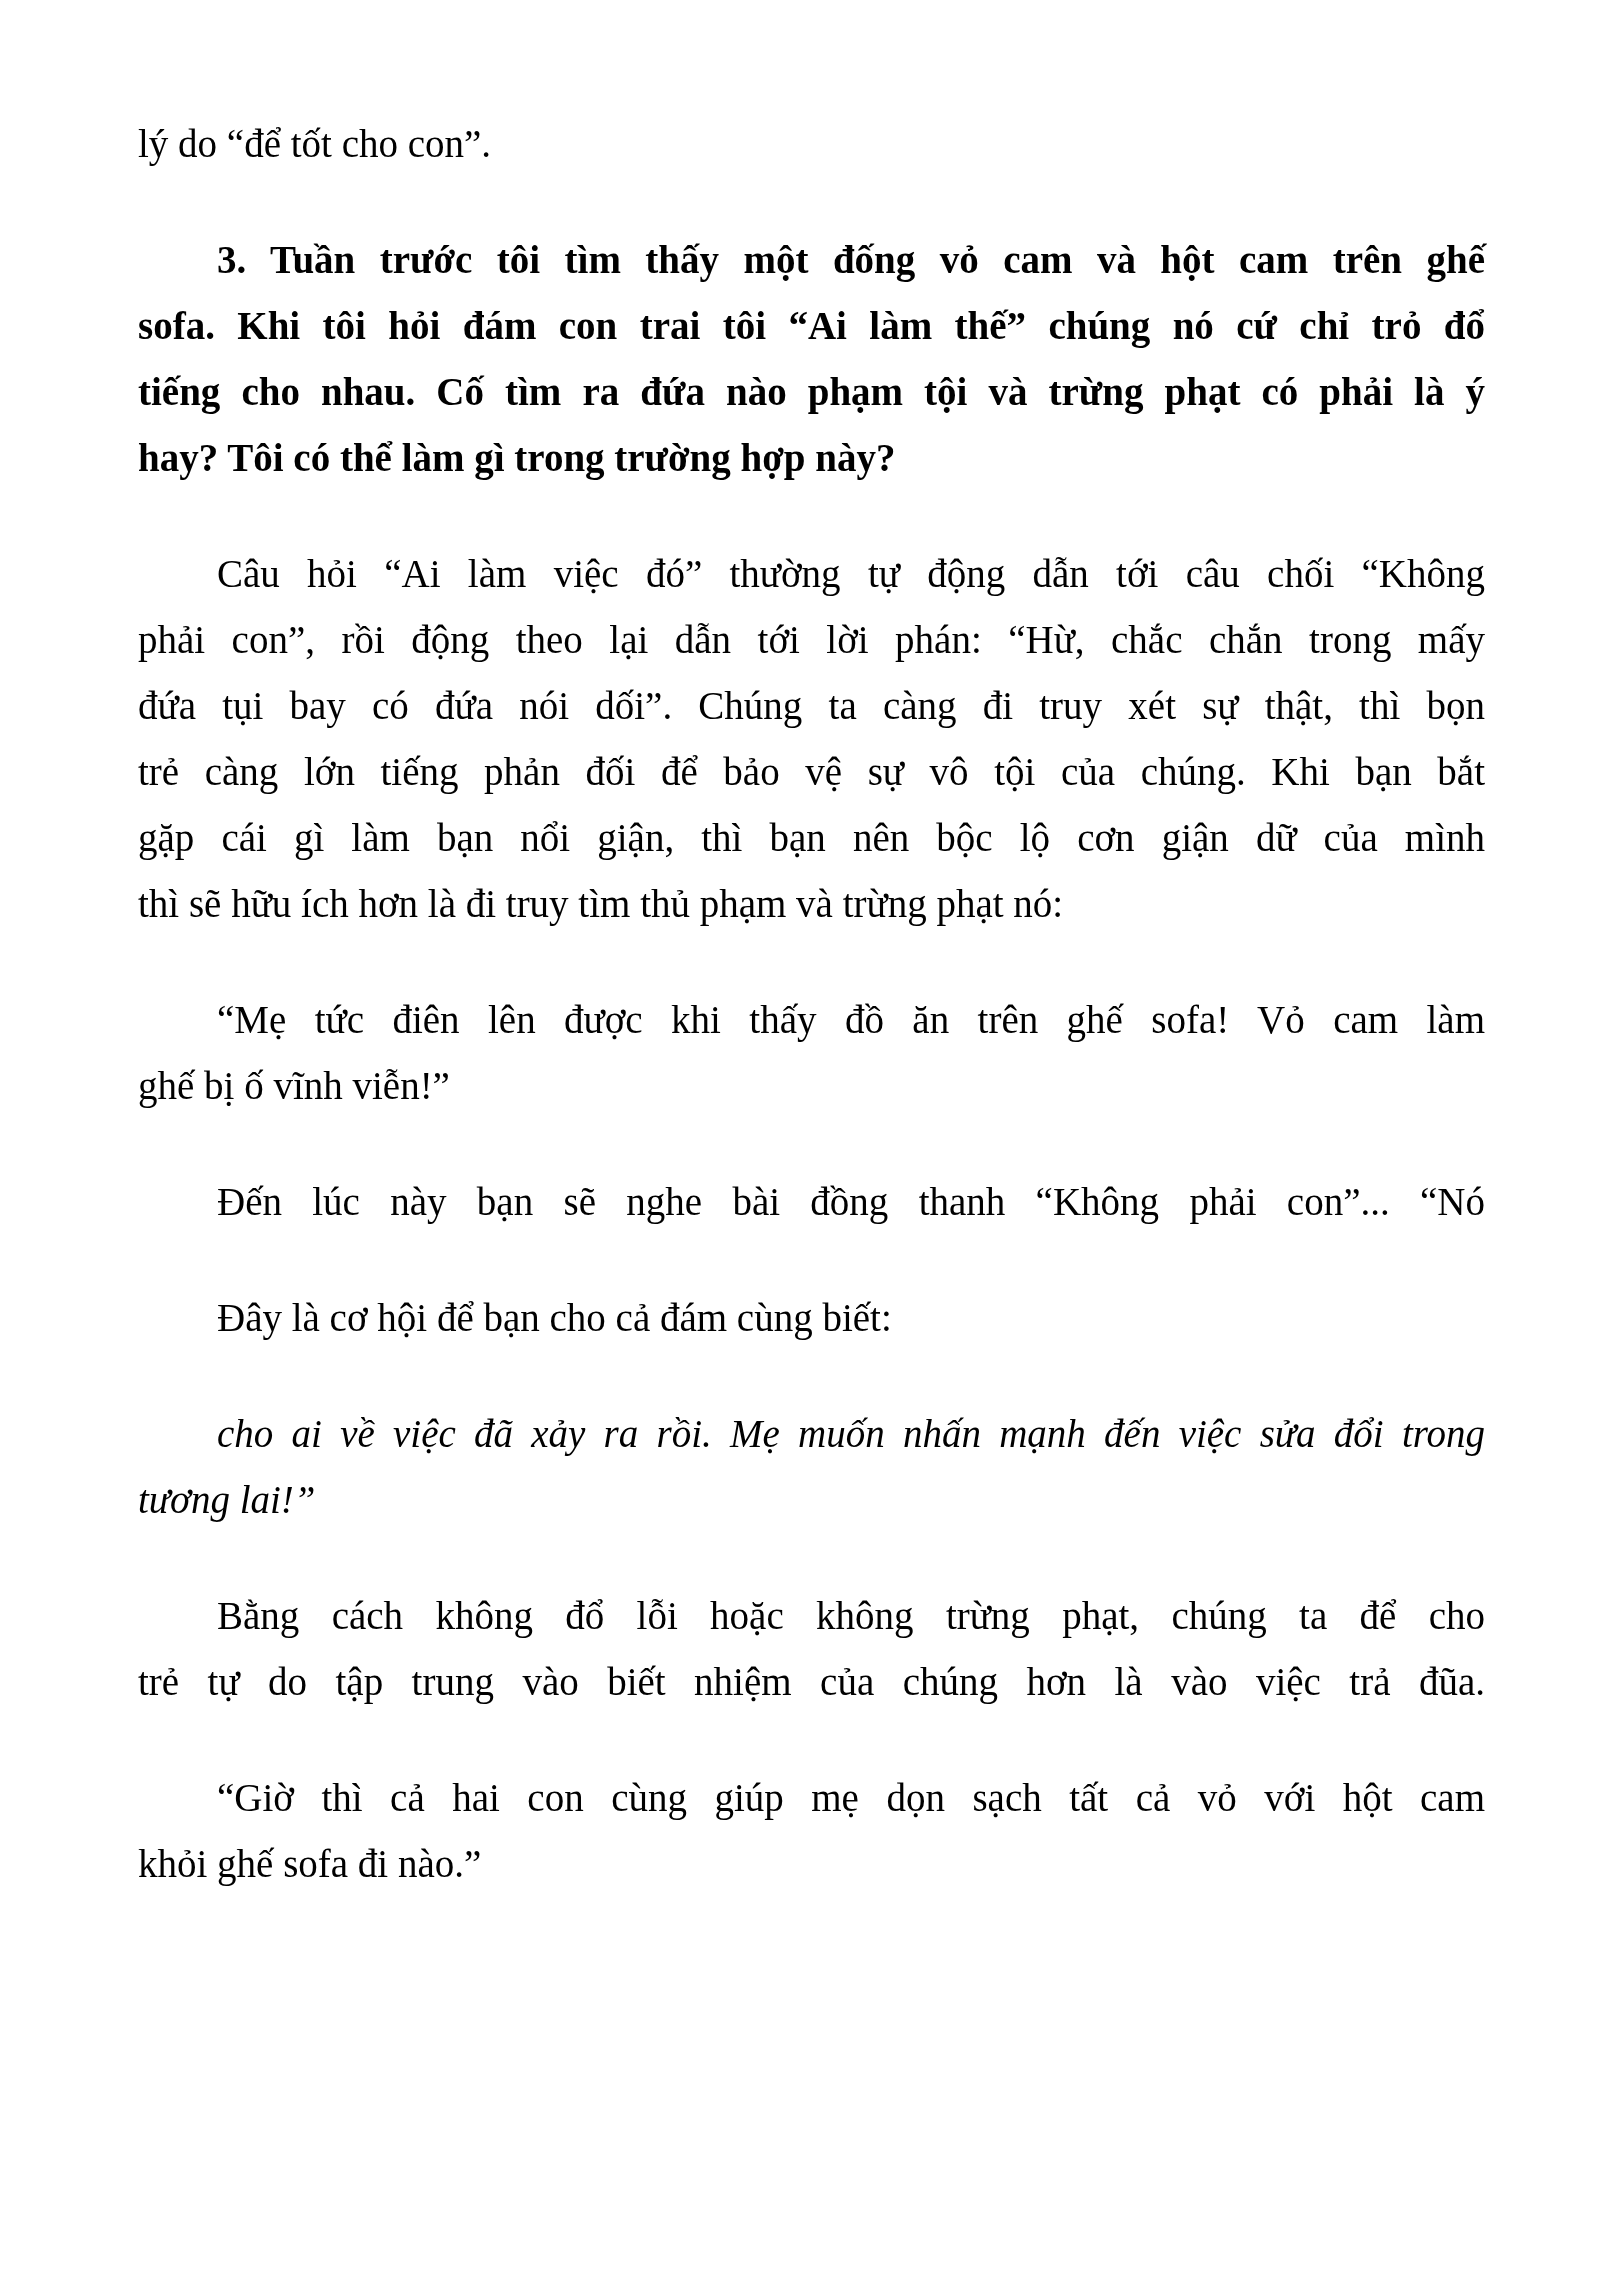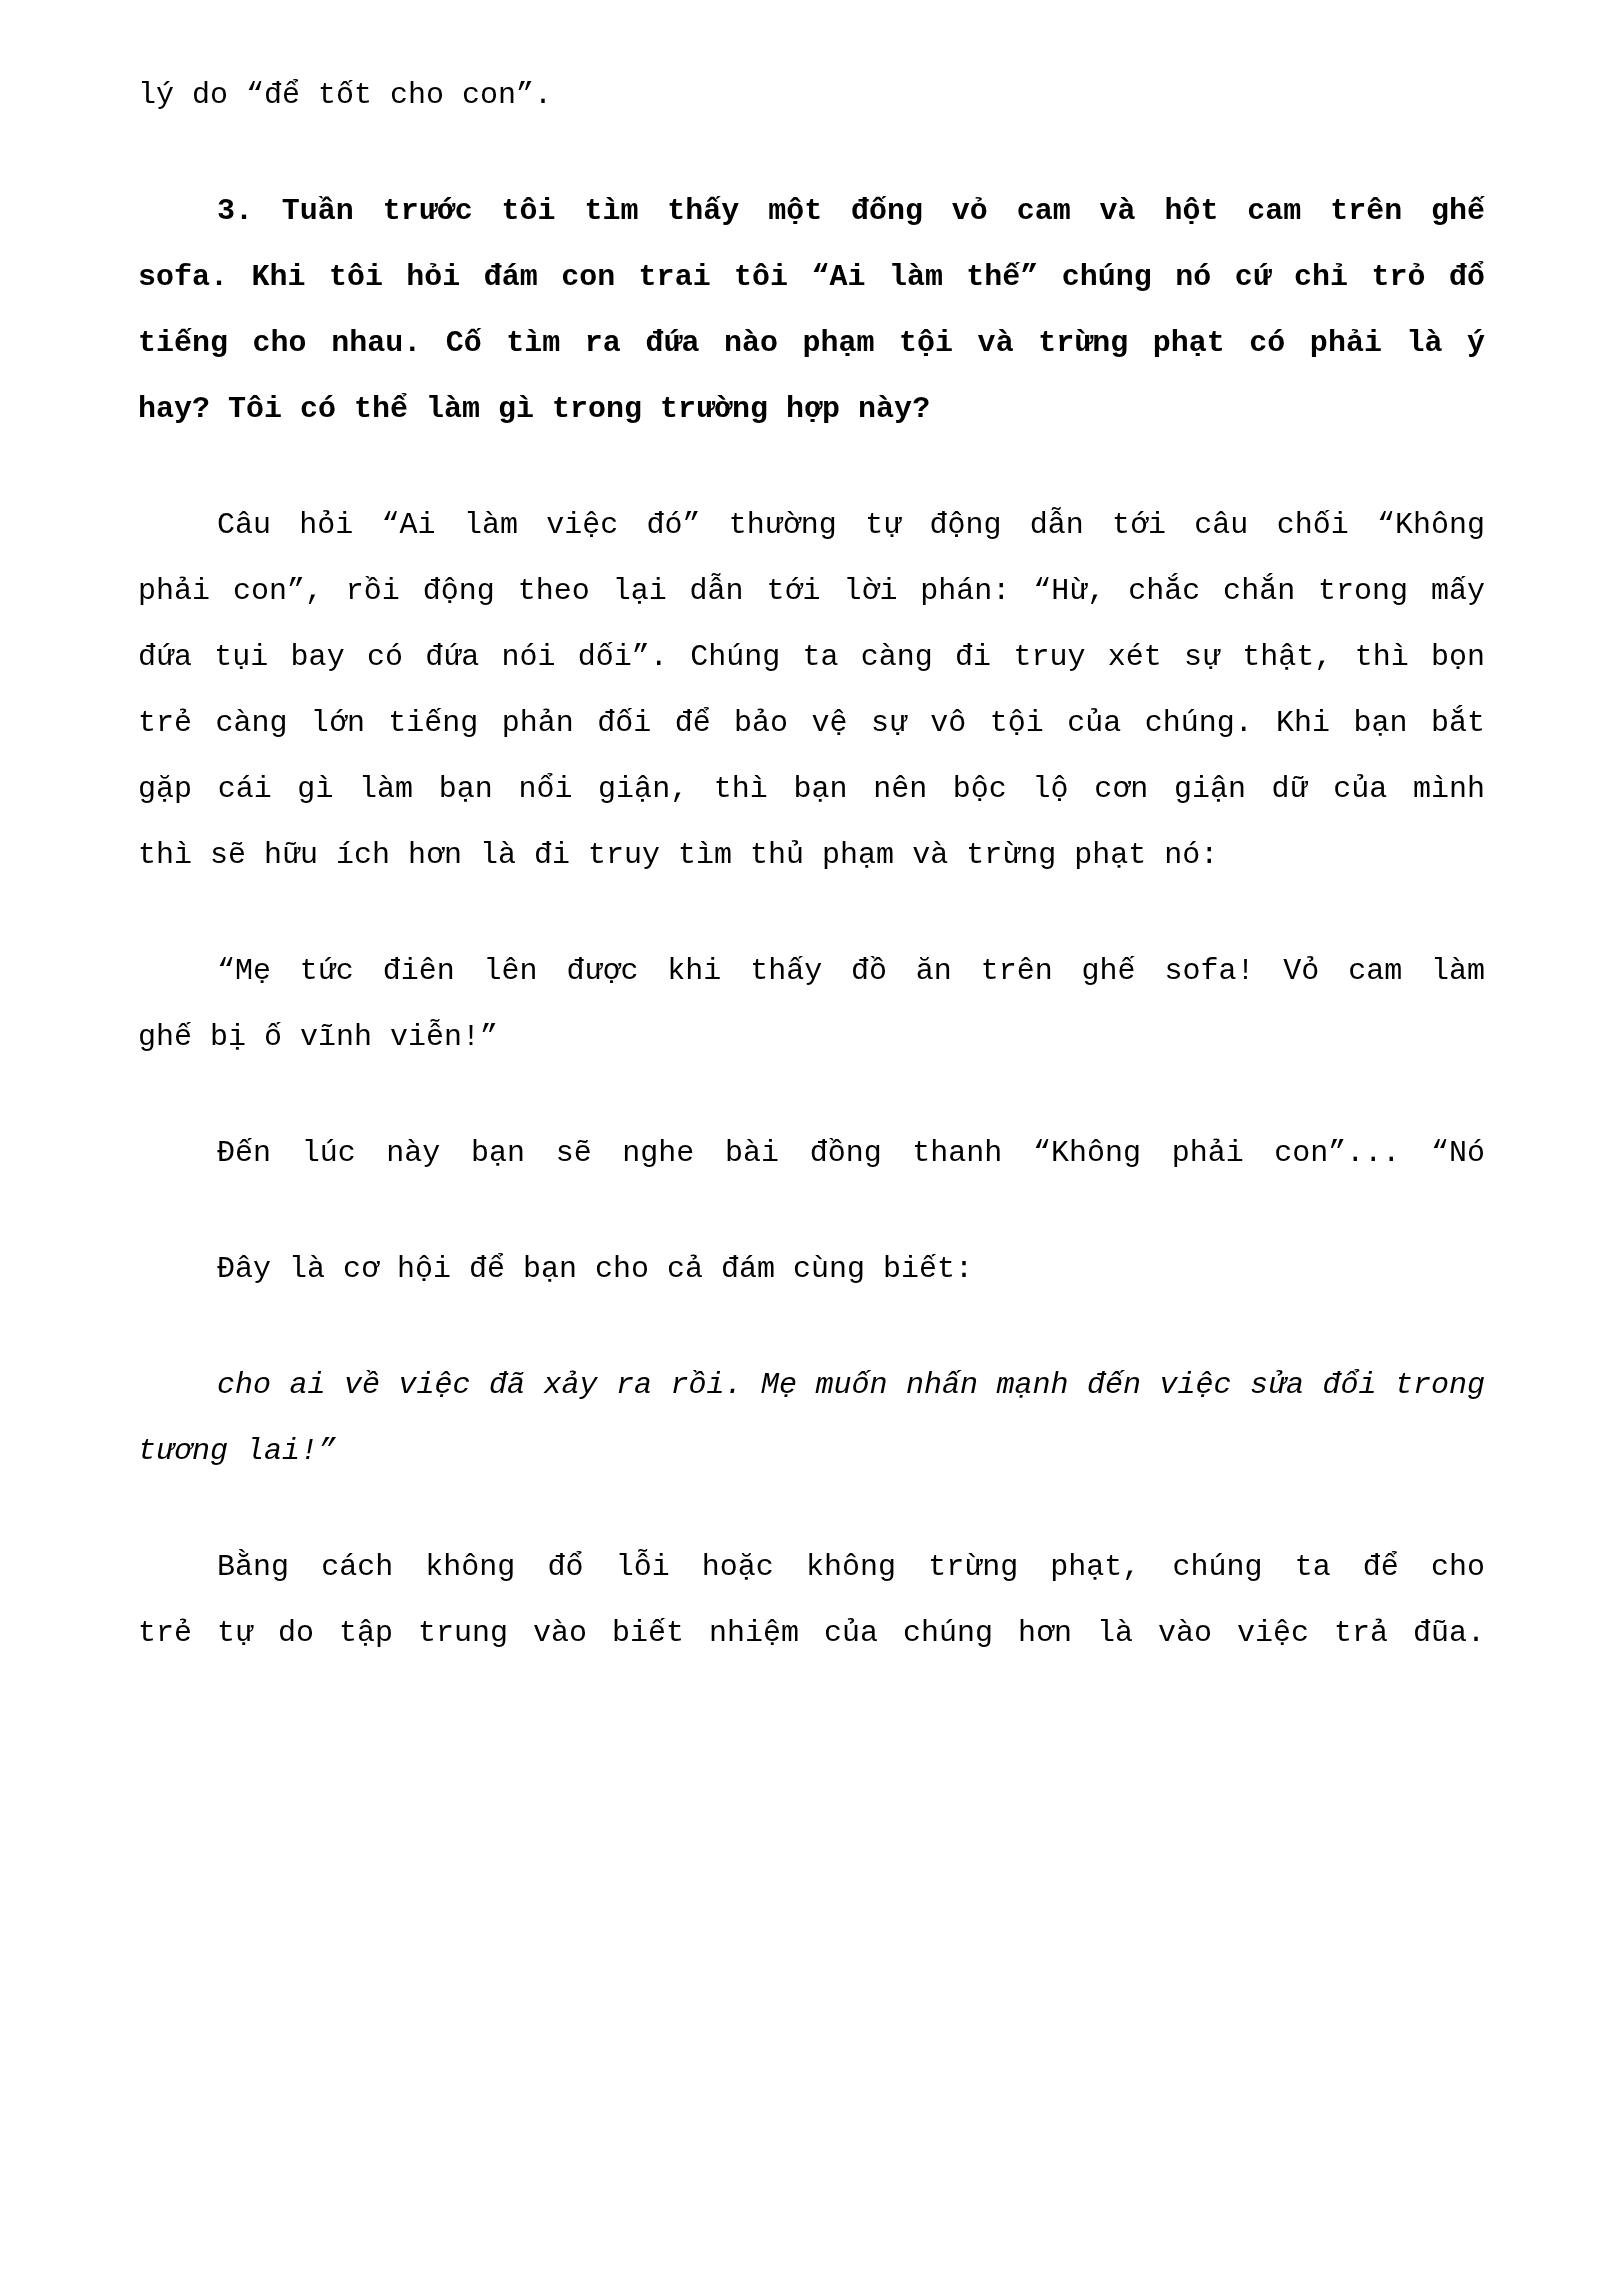--- a/index.html
+++ b/index.html
@@ -8,23 +8,23 @@
     padding: 0;
     background: #ffffff;
   }
   .page {
     position: relative;
     width: 1623px;
     height: 2295px;
     box-sizing: border-box;
     background: #ffffff;
     color: #000000;
-    font-family: Liberation Mono, monospace;
-    font-size: 30px;
-    padding: 62px 138px 0 138px;
+    font-family: Liberation Serif, serif;
+    font-size: 39px;
+    padding: 111px 138px 0 138px;
     overflow: hidden;
   }
   .para {
     margin: 50px 0 0 0;
   }
   .para:first-child {
     margin-top: 0;
   }
   .para.bold { font-weight: bold; }
   .para.italic { font-style: italic; }
@@ -79,16 +79,20 @@
   <div class="para italic indent">
     <div class="line fill">cho ai về việc đã xảy ra rồi. Mẹ muốn nhấn mạnh đến việc sửa đổi trong</div>
     <div class="line last">tương lai!”</div>
   </div>
 
   <div class="para indent">
     <div class="line fill">Bằng cách không đổ lỗi hoặc không trừng phạt, chúng ta để cho</div>
     <div class="line fill">trẻ tự do tập trung vào biết nhiệm của chúng hơn là vào việc trả đũa.</div>
   </div>
 
+  <div class="para indent">
+    <div class="line fill">“Giờ thì cả hai con cùng giúp mẹ dọn sạch tất cả vỏ với hột cam</div>
+    <div class="line last">khỏi ghế sofa đi nào.”</div>
+  </div>
 
 
 </div>
 
 
 </body></html>

